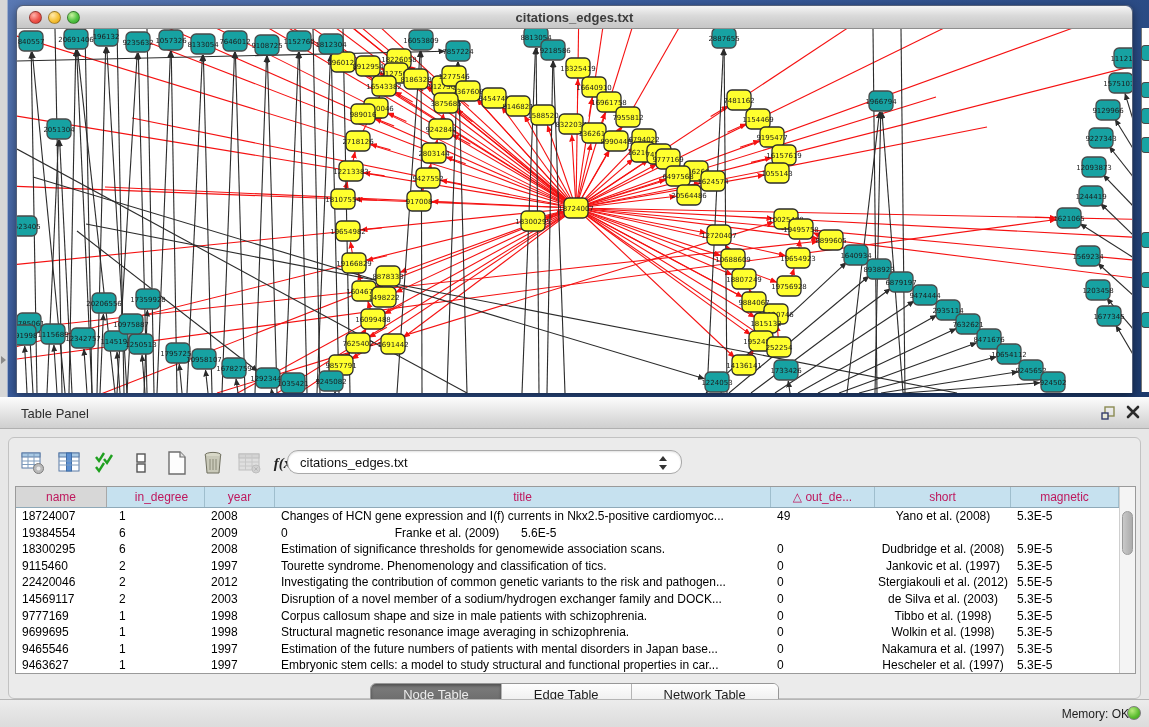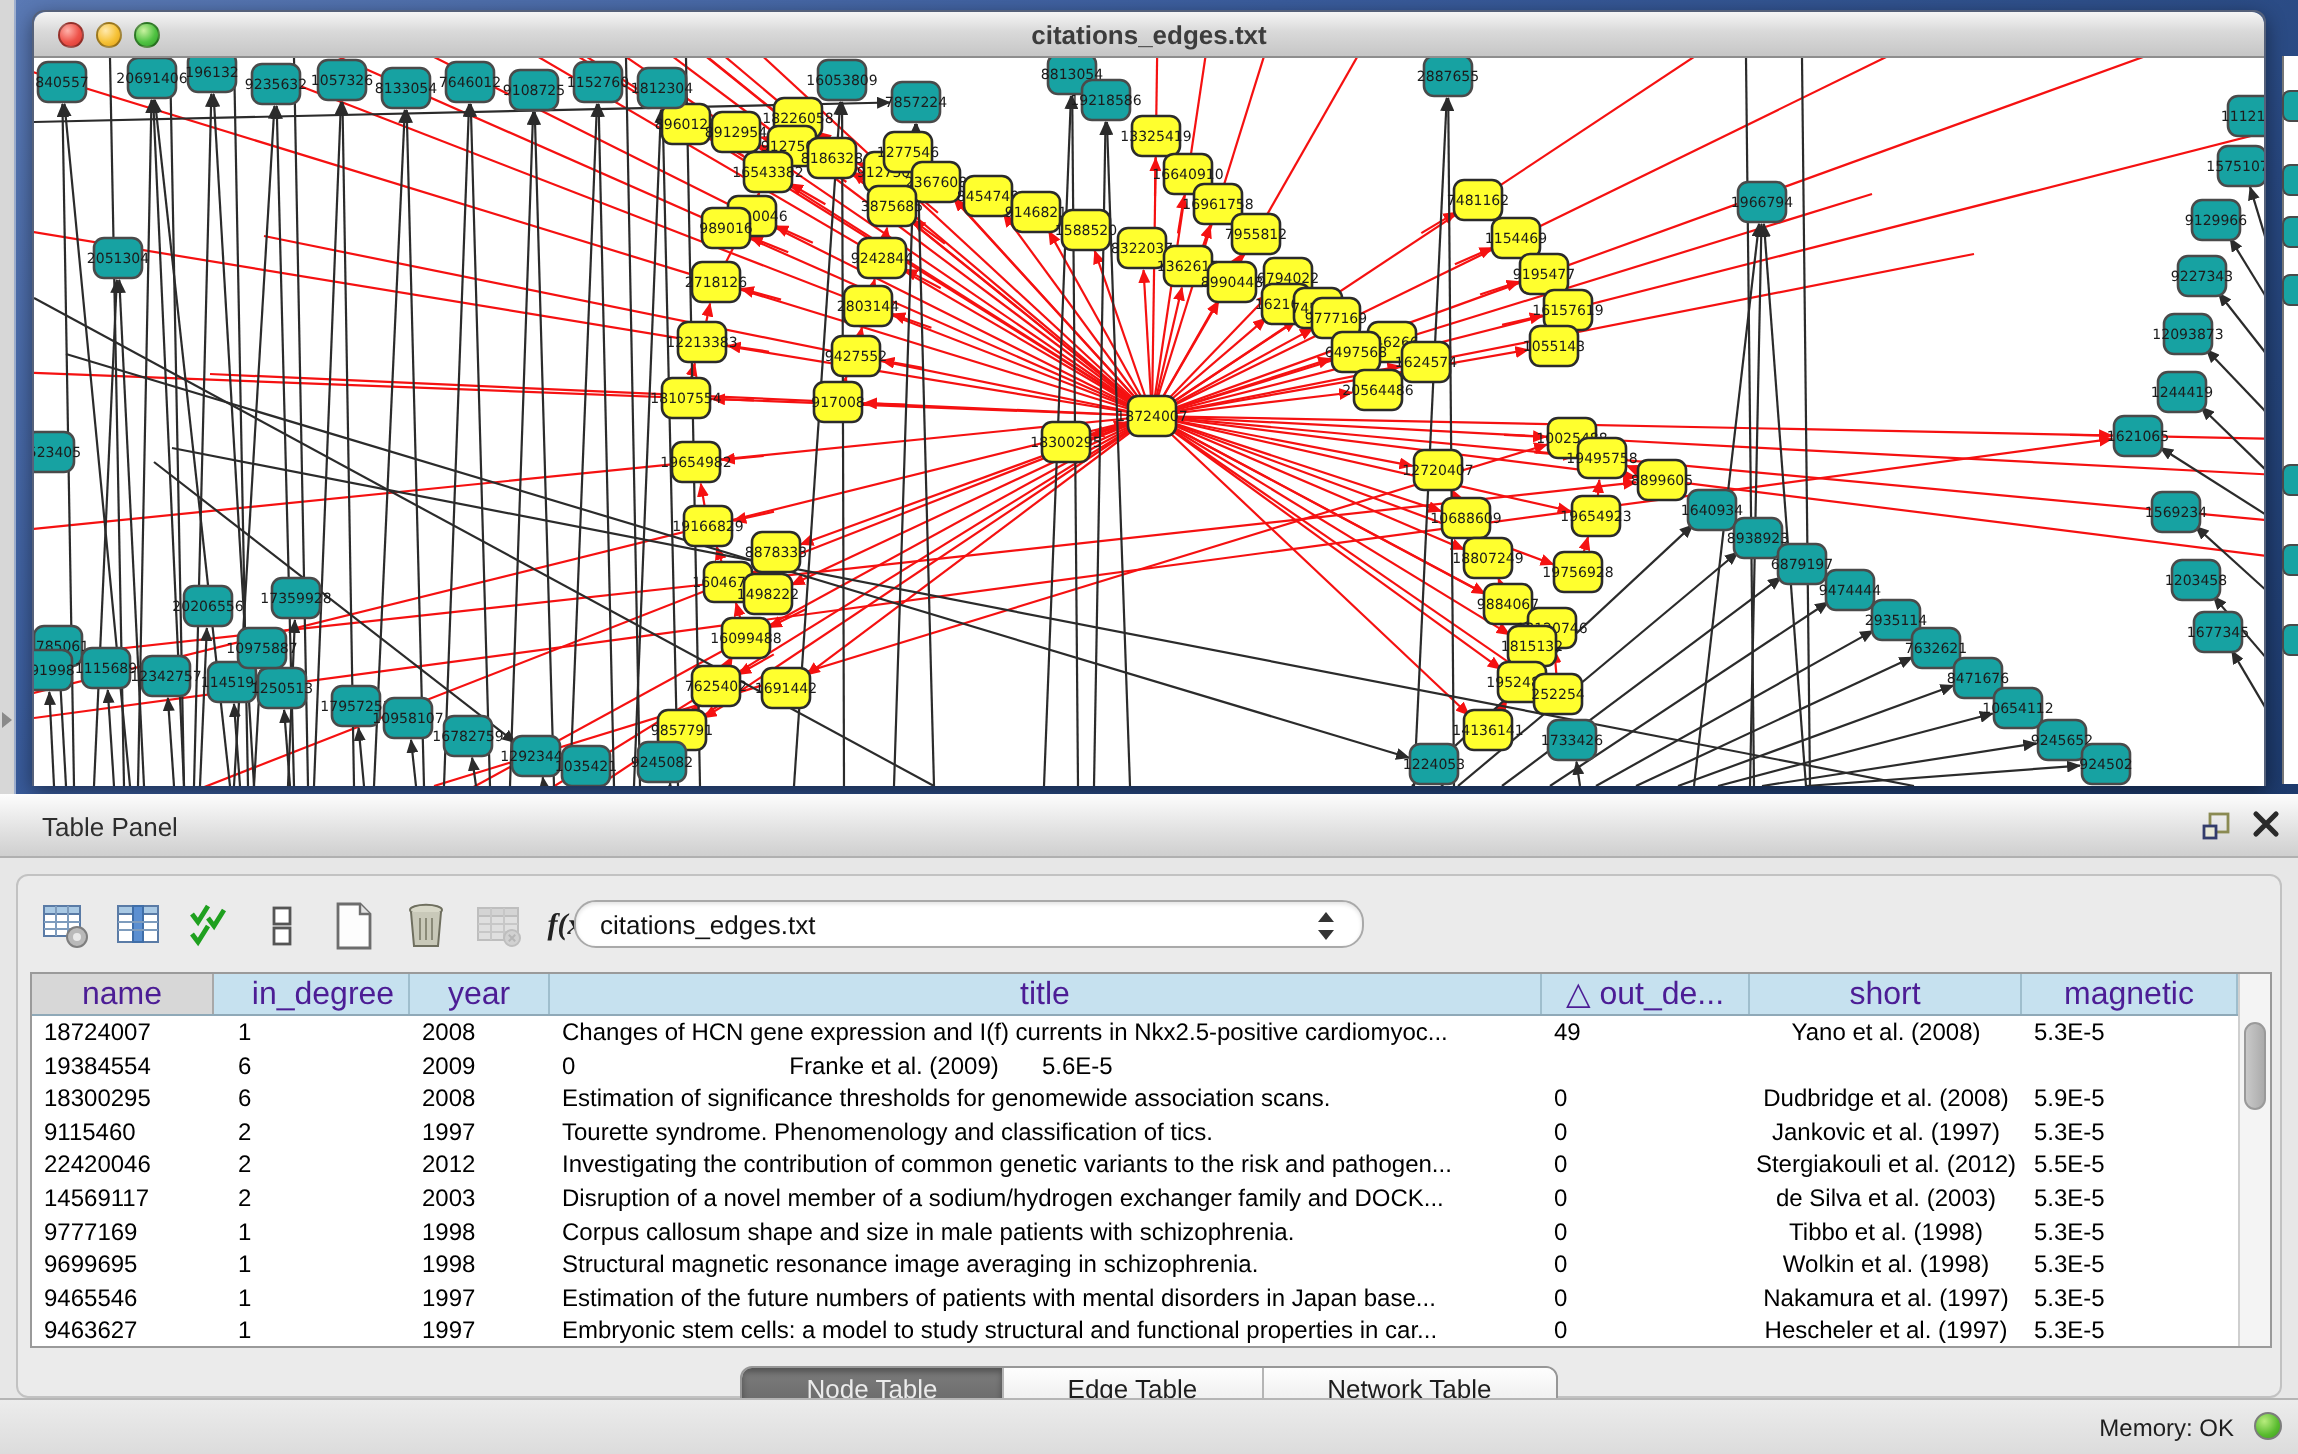--- a/index.html
+++ b/index.html
@@ -42,36 +42,36 @@
   .combo{position:absolute;left:278px;top:12px;width:395px;height:24px;background:#fff;
     border:1px solid #a9a9a9;border-radius:11px;box-shadow:inset 0 1px 2px rgba(0,0,0,.12);}
   .combo-text{position:absolute;left:12px;top:4px;font-size:13px;color:#111;}
   .combo-arrows{position:absolute;right:14px;top:4px;width:9px;height:16px;}
   .arr-up{position:absolute;left:1px;top:1px;width:0;height:0;border-left:4px solid transparent;border-right:4px solid transparent;border-bottom:5px solid #333;}
   .arr-dn{position:absolute;left:1px;bottom:1px;width:0;height:0;border-left:4px solid transparent;border-right:4px solid transparent;border-top:5px solid #333;}
   
   .dtable{position:absolute;left:6px;top:48px;width:1121px;height:188px;background:#fff;border:1px solid #9a9a9a;display:flex;}
   .tmain{flex:1;display:flex;flex-direction:column;overflow:hidden;}
   .thead{display:flex;height:21px;background:#c6e1ef;border-bottom:1px solid #8fa9b8;flex:none;}
-  .th{font-size:16px;color:#4c1d95;text-align:center;line-height:21px;border-right:1px solid #9fbecd;overflow:hidden;white-space:nowrap;}
+  .th{font-size:12px;color:#be185d;text-align:center;line-height:21px;border-right:1px solid #9fbecd;overflow:hidden;white-space:nowrap;}
   .th.sel{background:#d7d7d7;border-right:1px solid #a8a8a8;}
   .trow{display:flex;height:16.6px;flex:none;}
   .td{font-size:12px;color:#000;line-height:16.6px;padding-left:6px;overflow:hidden;white-space:nowrap;border-right:none;}
   .c0{width:91px;}.c1{width:98px;padding-left:12px;}.c2{width:70px;}.c3{width:496px;}.c4{width:104px;}.c5{width:136px;text-align:center;padding-left:0;}.c6{flex:1;}
   .vscroll{width:16px;flex:none;border-left:1px solid #cfcfcf;background:#f4f4f4;position:relative;}
   .vthumb{position:absolute;left:2px;top:24px;width:11px;height:44px;border-radius:6px;background:linear-gradient(90deg,#c9c9c9,#ababab);border:1px solid #9a9a9a;}
   
   .tabsrow{position:absolute;left:0;top:244px;width:100%;height:26px;display:flex;justify-content:center;}
   .segmented{display:flex;height:22px;margin-top:1px;border:1px solid #979797;border-radius:6px;overflow:hidden;background:#fdfdfd;box-shadow:0 1px 0 rgba(255,255,255,.7);}
   .seg{font-size:13px;color:#1d1d1d;padding:0 32px;line-height:21px;border-right:1px solid #b5b5b5;background:linear-gradient(#fefefe,#ececec);}
   .seg:last-child{border-right:none;}
   .seg.active{background:linear-gradient(#7d7d7d,#696969);color:#ececec;box-shadow:inset 0 2px 3px rgba(0,0,0,.35);}
   
   .statusbar{position:absolute;left:0;top:699px;width:1149px;height:28px;background:linear-gradient(#ececec,#dcdcdc);border-top:1px solid #b5b5b5;}
-  .mem{position:absolute;right:32px;top:7px;font-size:12px;color:#1e1e1e;}
+  .mem{position:absolute;right:20px;top:7px;font-size:12px;color:#1e1e1e;}
   .memdot{position:absolute;right:8px;top:6px;width:14px;height:14px;border-radius:50%;border:1px solid #7c7c7c;
     background:radial-gradient(circle at 35% 30%,#b8ec7e,#58bb2e 60%,#3d9c1d);}
   svg text{font-family:"DejaVu Sans",sans-serif;}
 </style>
 </head>
 <body>
 
 <div class="screen">
 
   <div class="desktop">

